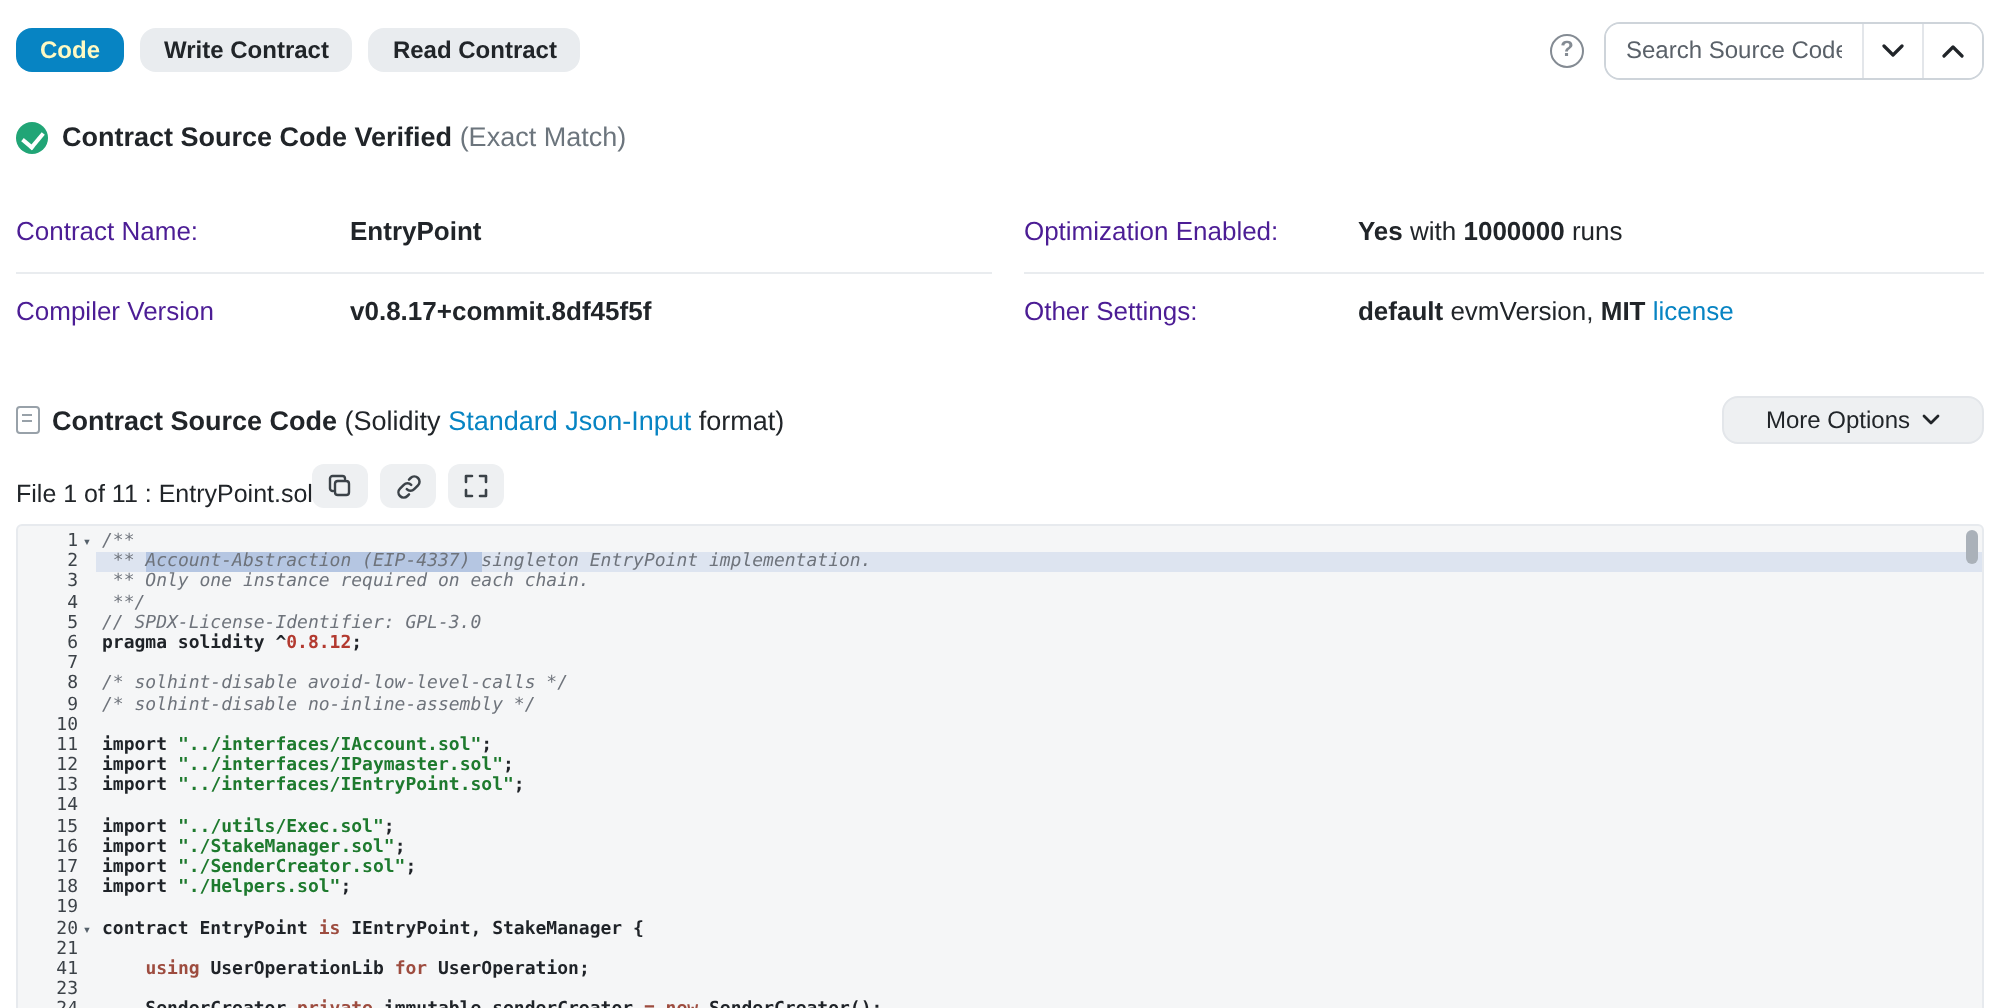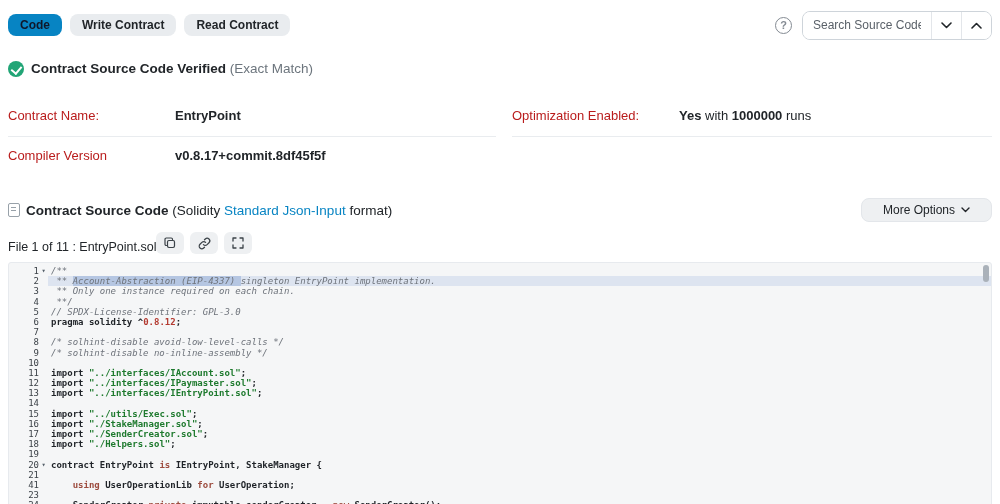--- a/index.html
+++ b/index.html
@@ -5,21 +5,21 @@
   * { margin:0; padding:0; box-sizing:border-box; }
   html,body { width:1000px; height:504px; background:#ffffff; overflow:hidden;
     font-family:"Liberation Sans","DejaVu Sans",sans-serif; color:#212529; }
   .page { padding:10px 8px 0 8px; width:1000px; }
 
   
   .topbar { display:flex; align-items:center; justify-content:space-between; height:30px; }
   .tabs { display:flex; gap:8px; }
   .pill { font-size:12px; font-weight:bold; padding:5px 12px; border-radius:8px;
     background:#e9ecef; color:#212529; border:none; cursor:pointer; line-height:1; }
-  .pill.active { background:#0784c3; color:#0f172a; }
+  .pill.active { background:#0784c3; color:#fef9c3; }
   .top-right { display:flex; align-items:center; gap:10px; }
   .help-circle { width:17px; height:17px; border-radius:50%; border:1.6px solid #848b93;
     color:#848b93; font-size:11px; font-weight:bold; display:flex; align-items:center;
     justify-content:center; cursor:pointer; }
   .searchgroup { display:flex; align-items:stretch; border:1px solid #ced4da; border-radius:8px;
     height:29px; overflow:hidden; background:#fff; }
   .searchgroup input { border:none; outline:none; width:128px; padding:0 10px; font-size:12px;
     color:#495057; font-family:inherit; }
   .searchgroup input::placeholder { color:#5a6169; opacity:1; }
   .sg-btn { width:30px; display:flex; align-items:center; justify-content:center;
@@ -32,21 +32,21 @@
     border:solid #fff; border-width:0 2px 2px 0; transform:rotate(40deg); }
   .verified b { font-weight:bold; }
   .muted { color:#6c757d; font-weight:normal; }
 
   
   .details { display:flex; margin-top:20px; }
   .dcol { width:492px; }
   .dcol + .dcol { margin-left:16px; width:484px; }
   .drow { display:flex; padding:11px 0 13px 0; font-size:13px; border-bottom:1px solid #e9ecef; }
   .drow.last { border-bottom:none; }
-  .dlabel { width:167px; flex:0 0 auto; color:#b91c1c; }
+  .dlabel { width:167px; flex:0 0 auto; color:#4c1d95; }
   .dvalue { flex:1; }
   .b, .bold { font-weight:bold; }
   .lnk { color:#0784c3; cursor:pointer; }
 
   
   .src-head { display:flex; align-items:center; justify-content:space-between; margin-top:22px; }
   .src-title { display:flex; align-items:center; gap:6px; font-size:13.5px;justify-content:flex-end; }
   .file-glyph { width:12px; height:14px; border:1.3px solid #98a1a9; border-radius:2px; position:relative; flex:0 0 auto; }
   .file-glyph:after { content:""; position:absolute; left:2px; top:3px; width:5px; height:1.2px;
     background:#98a1a9; box-shadow:0 3px 0 #98a1a9; }
@@ -122,20 +122,24 @@
       </div>
       <div class="drow last">
         <div class="dlabel">Compiler Version</div>
         <div class="dvalue bold">v0.8.17+commit.8df45f5f</div>
       </div>
     </div>
     <div class="dcol">
       <div class="drow">
         <div class="dlabel">Optimization Enabled:</div>
         <div class="dvalue"><span class="b">Yes</span><span> with </span><span class="b">1000000</span><span> runs</span></div>
+      </div>
+      <div class="drow last">
+        <div class="dlabel">Other Settings:</div>
+        <div class="dvalue"><span class="b">default</span><span> evmVersion, </span><span class="b">MIT</span><span> </span><span class="lnk">license</span></div>
       </div>
     </div>
   </div>
 
   <div class="src-head">
     <div class="src-title">
       <span class="file-glyph"></span>
       <span><b>Contract Source Code</b>
         <span>(Solidity </span><span class="lnk">Standard Json-Input</span><span> format)</span></span>
     </div>

